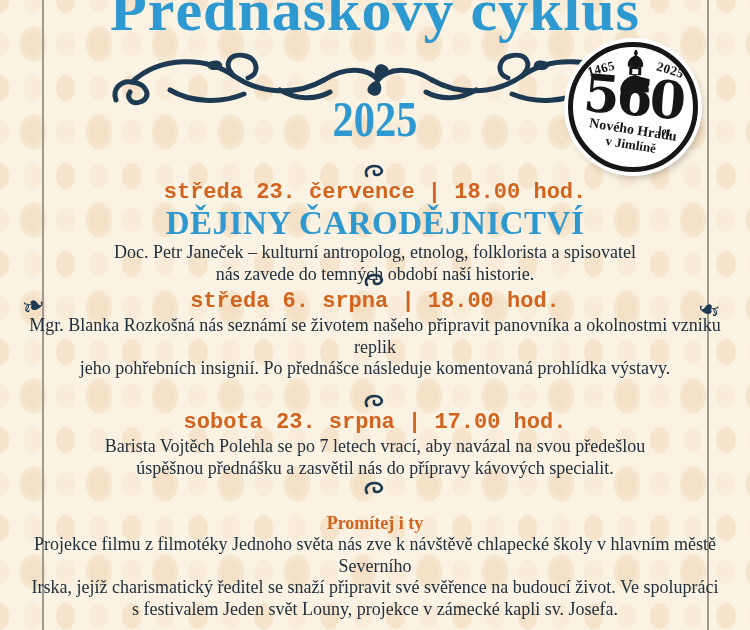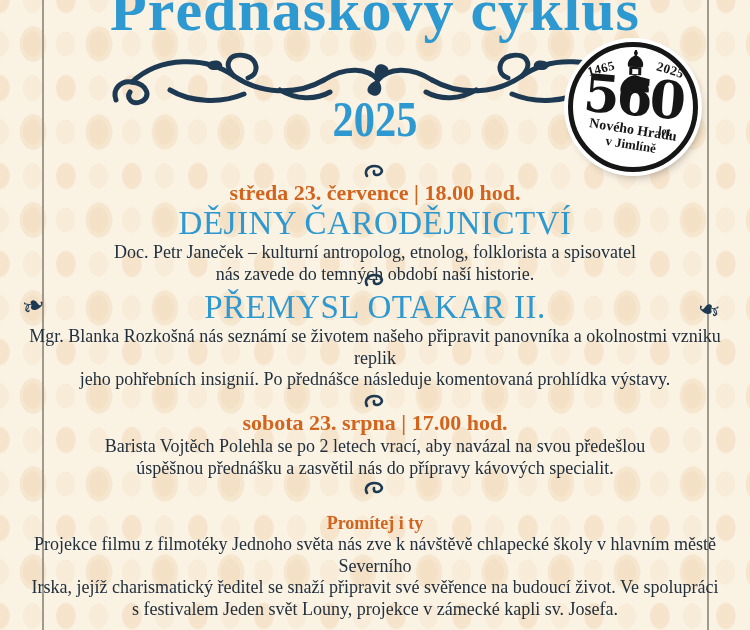--- a/index.html
+++ b/index.html
@@ -68,22 +68,22 @@
     transform:rotate(7deg);
   }
   .badge-place .l2{font-size:13px;}
 
   .event{position:absolute;left:25px;width:700px;text-align:center;}
   .event.e1{top:164px;}
   .event.e2{top:273px;}
   .event.e3{top:394px;}
   .event.e4{top:481px;}
   .swirl{display:block;margin:0 auto 4px;width:22px;height:14px;}
-  .date{font-size:22px;font-weight:bold;color:var(--orange);line-height:1;margin:0;}
-  .etitle{font-size:33px;font-weight:normal;color:var(--blue);line-height:1;margin:3px 0 2px;letter-spacing:.5px;}
+  .date{font-size:22px;font-weight:bold;color:var(--orange);line-height:1;margin:0;font-family:Liberation Mono, monospace;}
+  .etitle{font-size:33px;font-weight:bold;color:var(--blue);line-height:1;margin:3px 0 2px;letter-spacing:.5px;}
   .esub{font-size:18px;font-weight:bold;color:var(--orange);line-height:1;margin:19px 0 1px;text-align:center;}
   .esub:empty{display:none;}
   .desc{
     font-size:18px;color:var(--ink);line-height:1.2;margin:2px 0 0;
     white-space:pre-line;
   }
 </style>
 </head>
 <body>
 
@@ -157,33 +157,33 @@
     <h2 class="etitle">DĚJINY ČARODĚJNICTVÍ</h2>
 
     <p class="desc">Doc. Petr Janeček – kulturní antropolog, etnolog, folklorista a spisovatel
 nás zavede do temných období naší historie.</p>
   </section>
 
   <section class="event e2">
     <svg class="swirl" viewBox="0 0 22 14" fill="none" stroke="#1d3a52" stroke-width="2.6" stroke-linecap="round">
       <path d="M3 12 C0 7 4 2 10 2 C17 2 20 7 16 10 C13 12 9 11 10 7"></path>
     </svg>
-    <h2 class="etitle">PŘEMYSL OTAKAR II.</h2>
+    <p class="date">středa 6. srpna | 18.00 hod.</p>
 
     <p class="desc">Mgr. Blanka Rozkošná nás seznámí se životem našeho připravit panovníka a okolnostmi vzniku replik
 jeho pohřebních insignií. Po přednášce následuje komentovaná prohlídka výstavy.</p>
   </section>
 
   <section class="event e3">
     <svg class="swirl" viewBox="0 0 22 14" fill="none" stroke="#1d3a52" stroke-width="2.6" stroke-linecap="round">
       <path d="M3 12 C0 7 4 2 10 2 C17 2 20 7 16 10 C13 12 9 11 10 7"></path>
     </svg>
     <p class="date">sobota 23. srpna | 17.00 hod.</p>
 
-    <p class="desc">Barista Vojtěch Polehla se po 2 letech vrací, aby navázal na svou předešlou
+    <p class="desc">Barista Vojtěch Polehla se po 7 letech vrací, aby navázal na svou předešlou
 úspěšnou přednášku a zasvětil nás do přípravy kávových specialit.</p>
   </section>
 
   <section class="event e4">
     <svg class="swirl" viewBox="0 0 22 14" fill="none" stroke="#1d3a52" stroke-width="2.6" stroke-linecap="round">
       <path d="M3 12 C0 7 4 2 10 2 C17 2 20 7 16 10 C13 12 9 11 10 7"></path>
     </svg>
     <p class="esub">Promítej i ty</p>
     <p class="desc">Projekce filmu z filmotéky Jednoho světa nás zve k návštěvě chlapecké školy v hlavním městě Severního
 Irska, jejíž charismatický ředitel se snaží připravit své svěřence na budoucí život. Ve spolupráci

